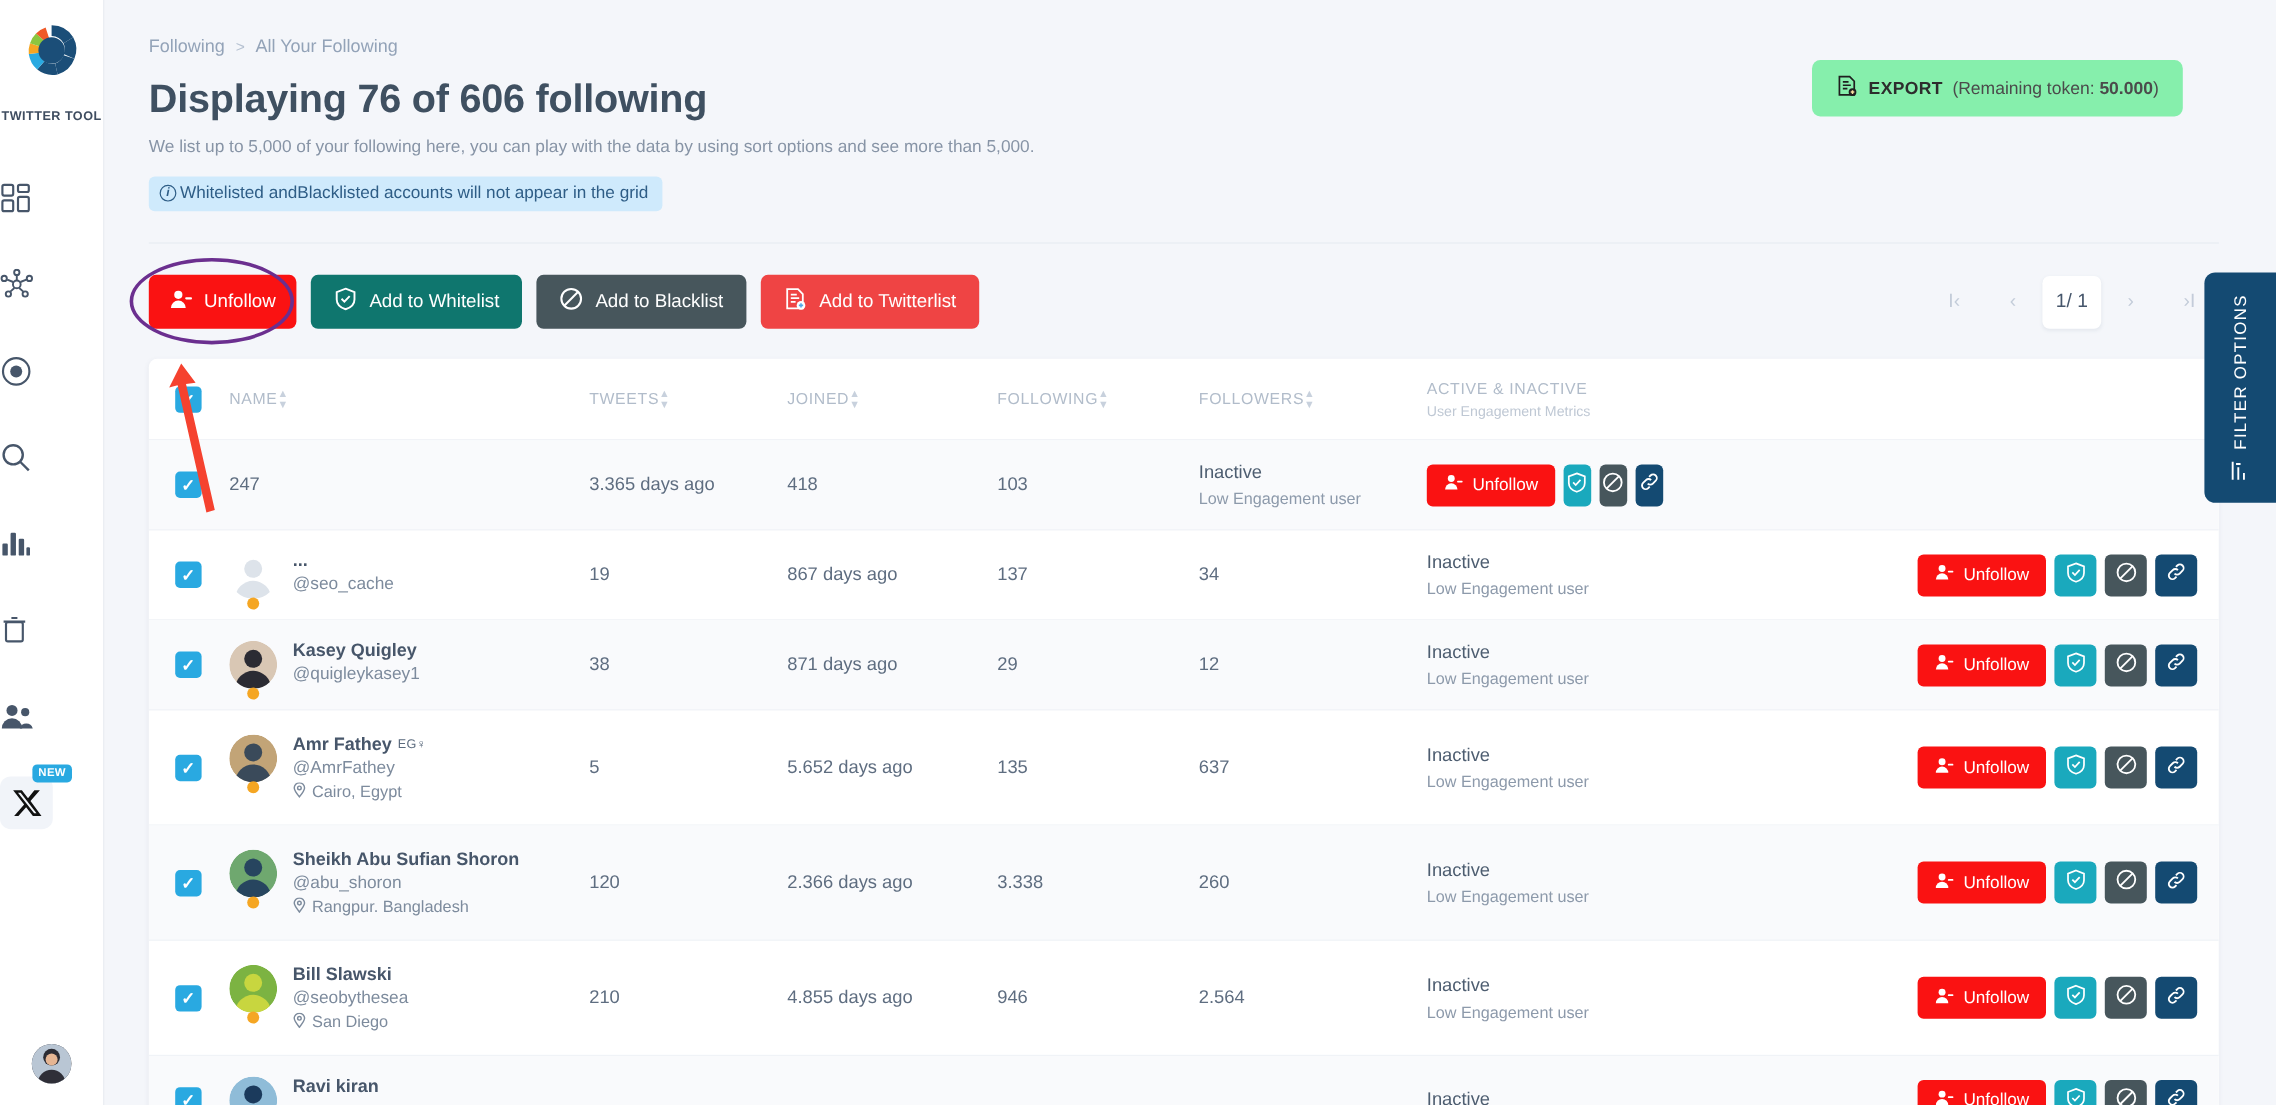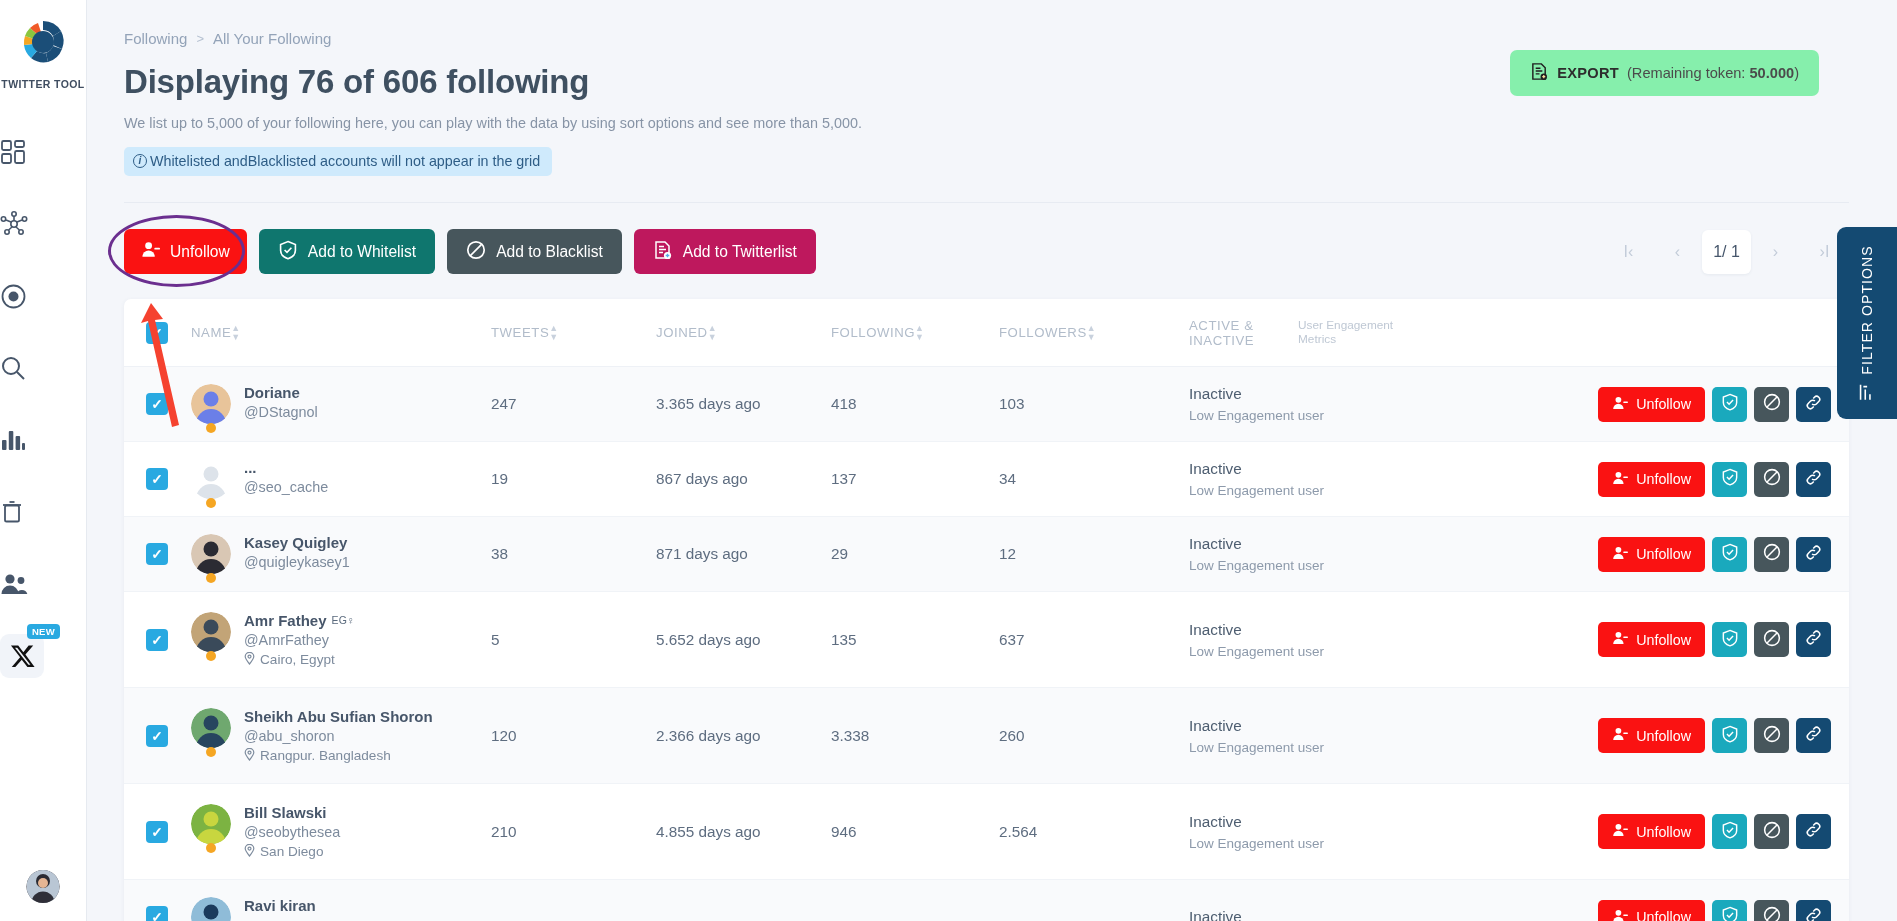--- a/index.html
+++ b/index.html
@@ -15,21 +15,21 @@
   
   .sidebar {
     width: 87px; height: 921px; background: #ffffff;
     border-right: 1px solid #e6eaf0;
     display: flex; flex-direction: column; align-items: center;
     flex: 0 0 87px; position: relative;
   }
   .logo-wrap { margin-top: 16px; display:flex; flex-direction:column; align-items:center; }
   .logo-mark { width: 52px; height: 52px; position: relative; }
   .logo-label {
-    margin-top: 10px; font-size: 10.5px; letter-spacing: .4px;
+    margin-top: 23px; font-size: 10.5px; letter-spacing: .4px;
     color: #3f4d60; font-weight: 600; white-space: nowrap;
   }
   .nav { margin-top: 26px; display: flex; flex-direction: column; align-items: center; gap: 0; width: 100%; }
   .nav-item {
     width: 100%; height: 72px; display: flex; align-items: center; justify-content: flex-start;
     cursor: pointer; position: relative;
   }
   .nav-item svg { display: block; }
   .x-tile {
     width: 44px; height: 44px; border-radius: 9px; background: #f1f4f9;
@@ -89,21 +89,21 @@
     position: relative;
   }
   .btn {
     height: 45px; border-radius: 6px; display: inline-flex; align-items: center;
     gap: 10px; padding: 0 19px; font-size: 15.6px; color: #fff; cursor: pointer;
     border: none; white-space: nowrap; font-family: inherit;
   }
   .btn-unfollow { background: #fa1212; padding: 0 17px; }
   .btn-whitelist { background: #0f766e; }
   .btn-blacklist { background: #47565c; }
-  .btn-twitterlist { background: #be185d; }
+  .btn-twitterlist { background: #ef4444; }
 
   .ellipse-highlight {
     position: absolute; left: -16px; top: -14px; width: 137px; height: 72px;
     border: 3px solid #6b2f8f; border-radius: 50%; pointer-events: none;
   }
   .red-arrow { position: absolute; left: 14px; top: 70px; pointer-events: none; }
 
   .toolbar-right {
     margin-left: auto; display: flex; align-items: center; gap: 20px;
   }
@@ -150,21 +150,21 @@
     grid-template-columns: 67px 300px 165px 175px 168px 190px 215px 1fr;
     align-items: center;
   }
   .thead { height: 68px; border-bottom: 1px solid #eef1f6; }
   .thead .th {
     font-size: 13.2px; color: #b1bcca; letter-spacing: .55px; display: flex;
     align-items: center; cursor: pointer;
   }
   .sorter { display: inline-flex; flex-direction: column; gap: 2px; color: #c8d1dd; line-height: 0; }
   .sorter span { font-size: 9px; line-height: 7px; }
-  .th-engage { display: flex; flex-direction: row; gap: 5px; }
+  .th-engage { display: flex; flex-direction: column; gap: 5px; }
   .th-engage .t1 { font-size: 13.2px; color: #b1bcca; letter-spacing: .55px; }
   .th-engage .t2 { font-size: 11.8px; color: #bfc8d4; }
 
   .tbody-row { height: 75px; border-bottom: 1px solid #f0f3f7; }
   .tbody-row.tall { height: 96px; }
   .tbody-row.alt { background: #f9fafc; }
 
   .cbx {
     width: 22px; height: 22px; border-radius: 4px; background: #29a9e1;
     display: flex; align-items: center; justify-content: center; cursor: pointer;
@@ -441,40 +441,20 @@
           <span class="t2">User Engagement Metrics</span>
         </div>
         <div></div>
       </div>
 
       <div id="rows">
           <div class="trow tbody-row alt">
       <div>
         <div class="cbx">✓</div>
       </div>
-      <div class="user-cell">
-        <div class="avatar-box">
-          <span class="avatar">
-            <svg width="40" height="40" viewBox="0 0 40 40">
-              <circle cx="20" cy="20" r="20" fill="#e8c49a"></circle>
-              <circle cx="20" cy="15" r="7.5" fill="#6b7fe8"></circle>
-              <path d="M5 40 a15 15 0 0 1 30 0 z" fill="#6b7fe8"></path>
-            </svg>
-          </span>
-          <span class="dot"></span>
-        </div>
-        <div>
-          <div class="uname">
-            <span>Doriane</span>
-
-          </div>
-          <div class="uhandle">@DStagnol</div>
-
-        </div>
-      </div>
       <div class="num">247</div>
       <div class="num">3.365 days ago</div>
       <div class="num">418</div>
       <div class="num">103</div>
       <div class="engage">
         <div class="e1">Inactive</div>
         <div class="e2">Low Engagement user</div>
       </div>
       <div class="row-actions">
         <div class="ra ra-unfollow">

